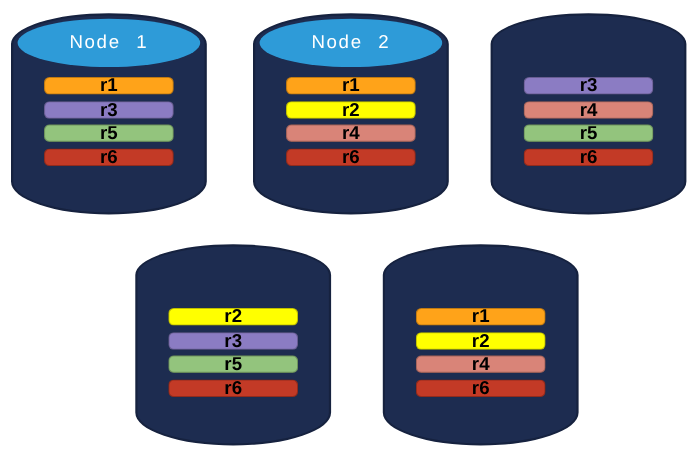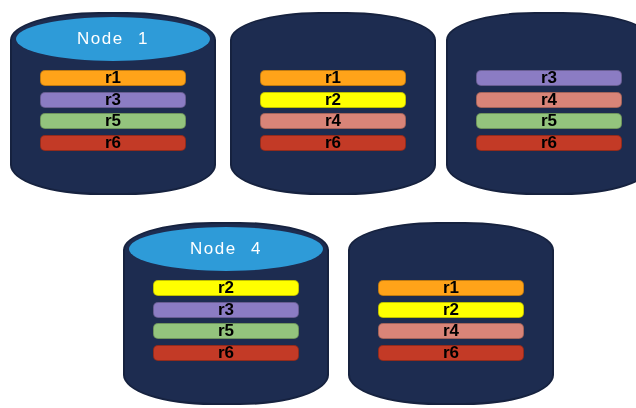--- a/index.html
+++ b/index.html
@@ -6,21 +6,21 @@
   body{
     width:636px;height:408px;
     background:#ffffff;
     font-family:"Liberation Sans", sans-serif;
     position:relative;
     overflow:hidden;
   }
   .canvas{position:absolute;inset:0;}
   .node{
     position:absolute;
-    width:178px;height:183px;padding-left:28px;
+    width:178px;height:183px;
   }
   .cyl-body{
     position:absolute;inset:0;
     background:#1D2C50;
     border:2px solid #16223F;
     box-sizing:border-box;
     border-radius:89px 89px 89px 89px / 28px 28px 30px 30px;
   }
   .cyl-top{
     position:absolute;
@@ -71,43 +71,43 @@
     <div class="bars">
       <div class="bar" style="background: rgb(255, 163, 25);">r1</div>
       <div class="bar" style="background: rgb(139, 124, 195);">r3</div>
       <div class="bar" style="background: rgb(147, 196, 125);">r5</div>
       <div class="bar" style="background: rgb(195, 58, 38);">r6</div>
     </div>
   </div>
 
   <div class="node" id="node-1">
     <div class="cyl-body"></div>
+    <div class="cyl-top">
+      <span class="node-title">Node 2</span>
+    </div>
     <div class="bars">
       <div class="bar" style="background: rgb(255, 163, 25);">r1</div>
       <div class="bar" style="background: rgb(255, 255, 0);">r2</div>
       <div class="bar" style="background: rgb(217, 132, 120);">r4</div>
       <div class="bar" style="background: rgb(195, 58, 38);">r6</div>
     </div>
   </div>
 
   <div class="node" id="node-2">
     <div class="cyl-body"></div>
     <div class="bars">
       <div class="bar" style="background: rgb(139, 124, 195);">r3</div>
       <div class="bar" style="background: rgb(217, 132, 120);">r4</div>
       <div class="bar" style="background: rgb(147, 196, 125);">r5</div>
       <div class="bar" style="background: rgb(195, 58, 38);">r6</div>
     </div>
   </div>
 
   <div class="node" id="node-3">
     <div class="cyl-body"></div>
-    <div class="cyl-top">
-      <span class="node-title">Node 4</span>
-    </div>
     <div class="bars">
       <div class="bar" style="background: rgb(255, 255, 0);">r2</div>
       <div class="bar" style="background: rgb(139, 124, 195);">r3</div>
       <div class="bar" style="background: rgb(147, 196, 125);">r5</div>
       <div class="bar" style="background: rgb(195, 58, 38);">r6</div>
     </div>
   </div>
 
   <div class="node" id="node-4">
     <div class="cyl-body"></div>

